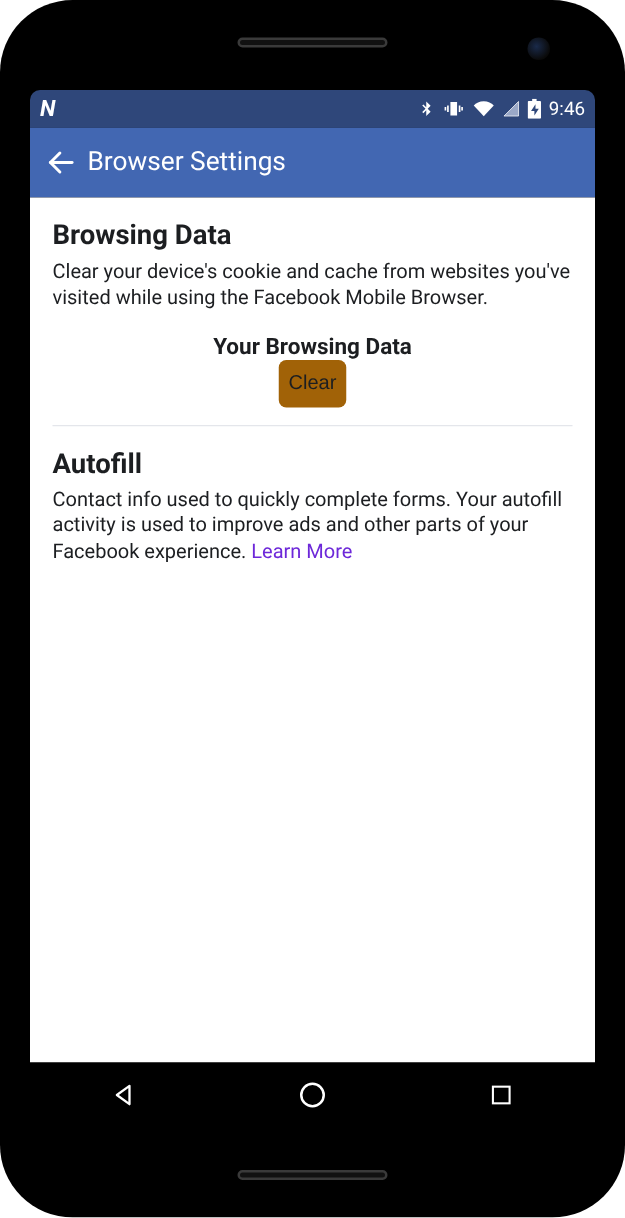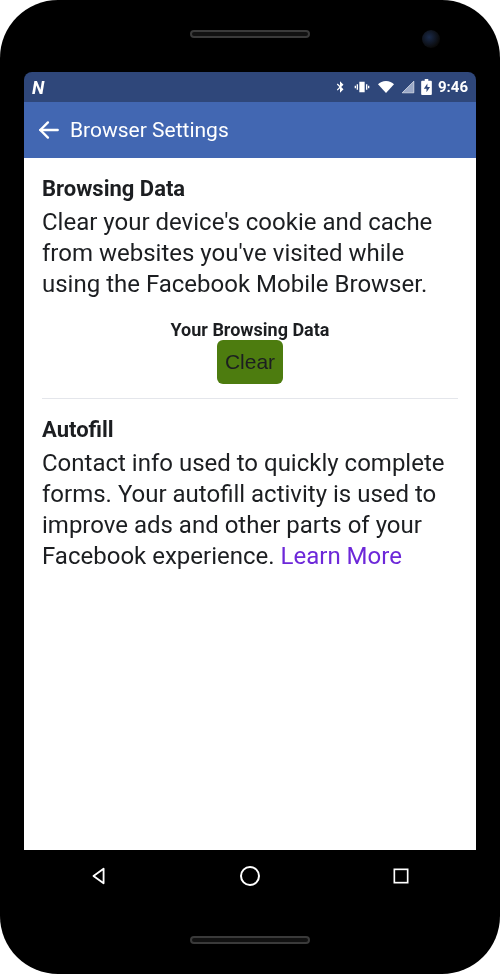--- a/index.html
+++ b/index.html
@@ -62,21 +62,21 @@
   }
   .status-left { display: flex; align-items: center; }
   .status-right { margin-left: auto; display: flex; align-items: center; gap: 6px; }
   .n-logo {
     font-weight: bold;
     font-size: 18px;
     font-style: italic;
     letter-spacing: -1px;
   }
   .ic { display: inline-flex; align-items: center; justify-content: center; }
-  .clock { font-weight: 700; text-align: center; }
+  .clock { font-weight: 400; text-align: center; }
 
   
   .app-bar {
     height: 56px;
     background: #4267b2;
     color: #fff;
     display: flex;
     align-items: center;
     padding: 0 12px;
     gap: 8px;
@@ -90,42 +90,42 @@
     padding: 18px 18px 0 18px;
     color: #1c1e21;
     overflow: hidden;
   }
   .section-title {
     font-size: 22px;
     font-weight: 700;
     margin-bottom: 6px;
   }
   .section-desc {
-    font-size: 24px;
+    font-size: 16px;
     line-height: 1.3;
     color: #1c1e21;
     margin-bottom: 18px;
   }
   .row {
     display: flex;
     align-items: center;
     justify-content: space-between;
     margin-bottom: 14px;
     flex-direction: column;
   }
   .row-label {
     font-size: 18px;
     font-weight: 700;
   }
   .btn {
-    background: #4d7c0f;
+    background: #a16207;
     border: none;
     border-radius: 6px;
     padding: 10px 8px;
-    font-size: 21px;
+    font-size: 16px;
     color: #1c1e21;
     cursor: pointer;
   }
   .divider {
     border: none;
     border-top: 1px solid #e4e6eb;
     margin: 6px 0 18px 0;
   }
   .link { color: #6d28d9; cursor: pointer; }
 

